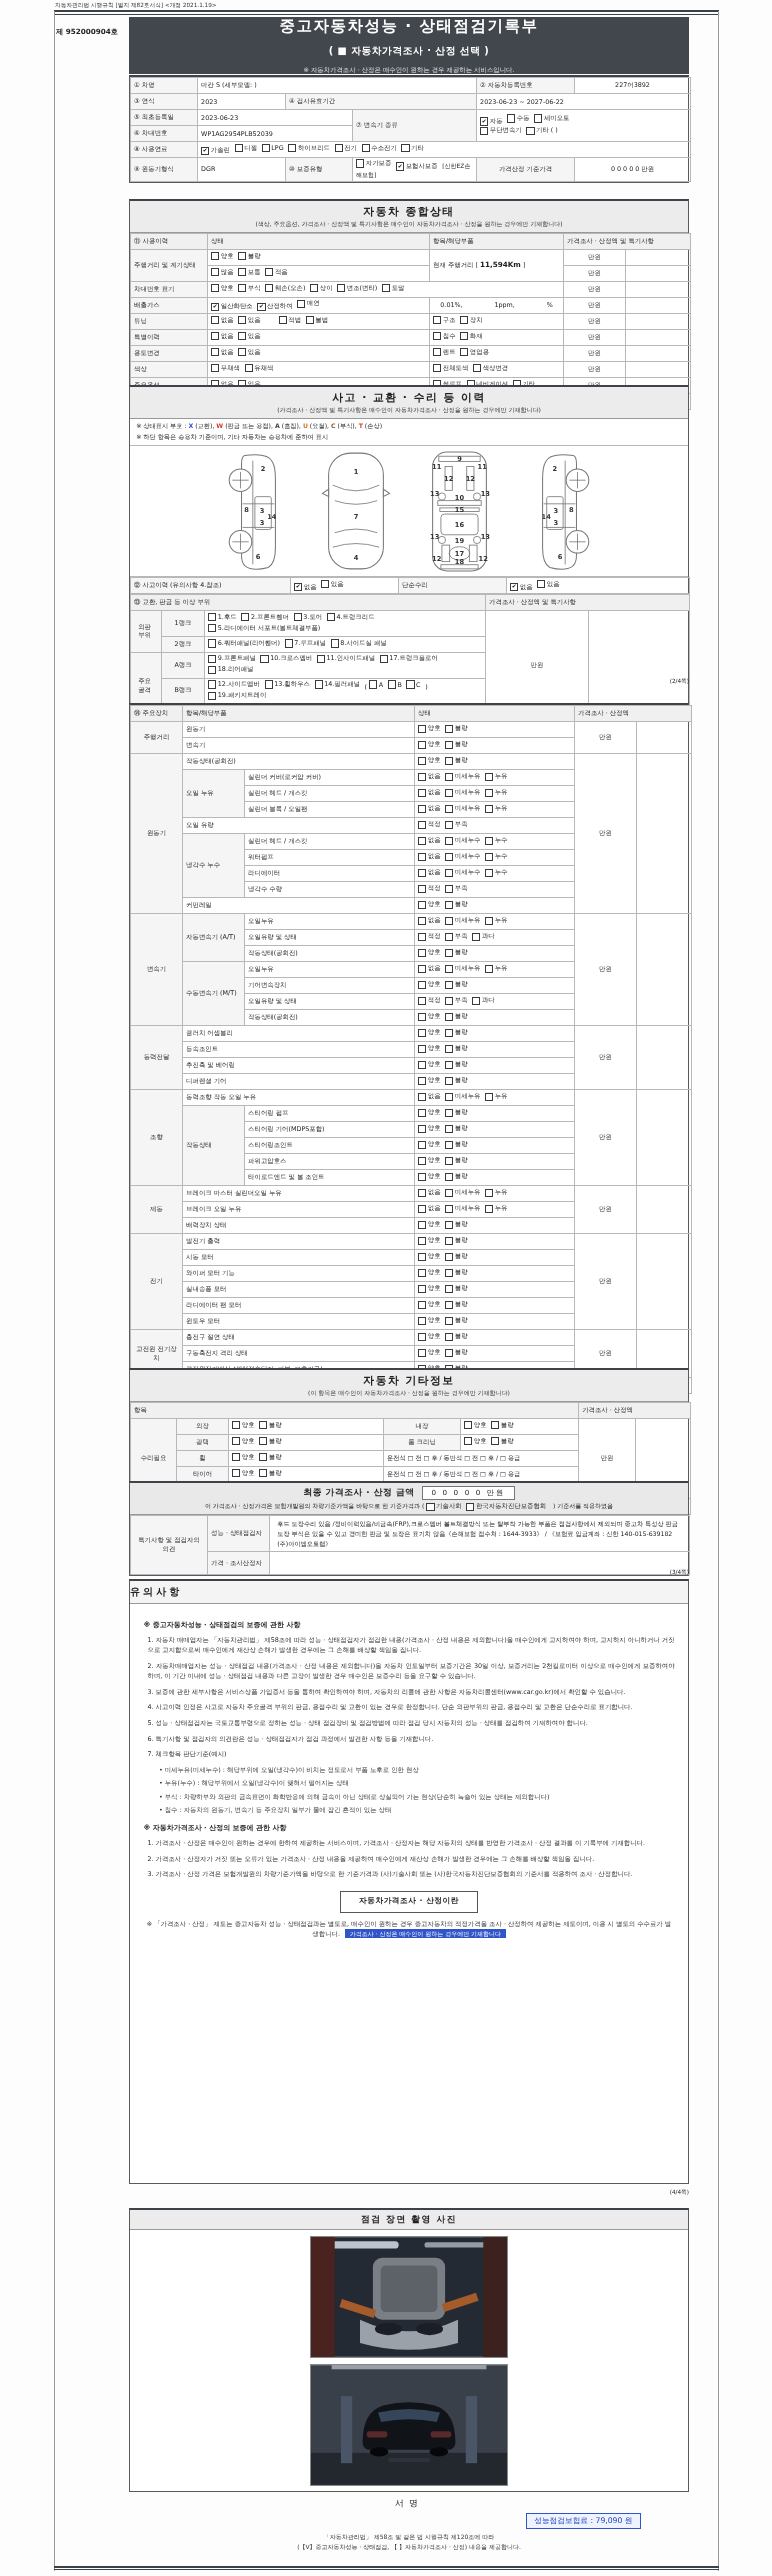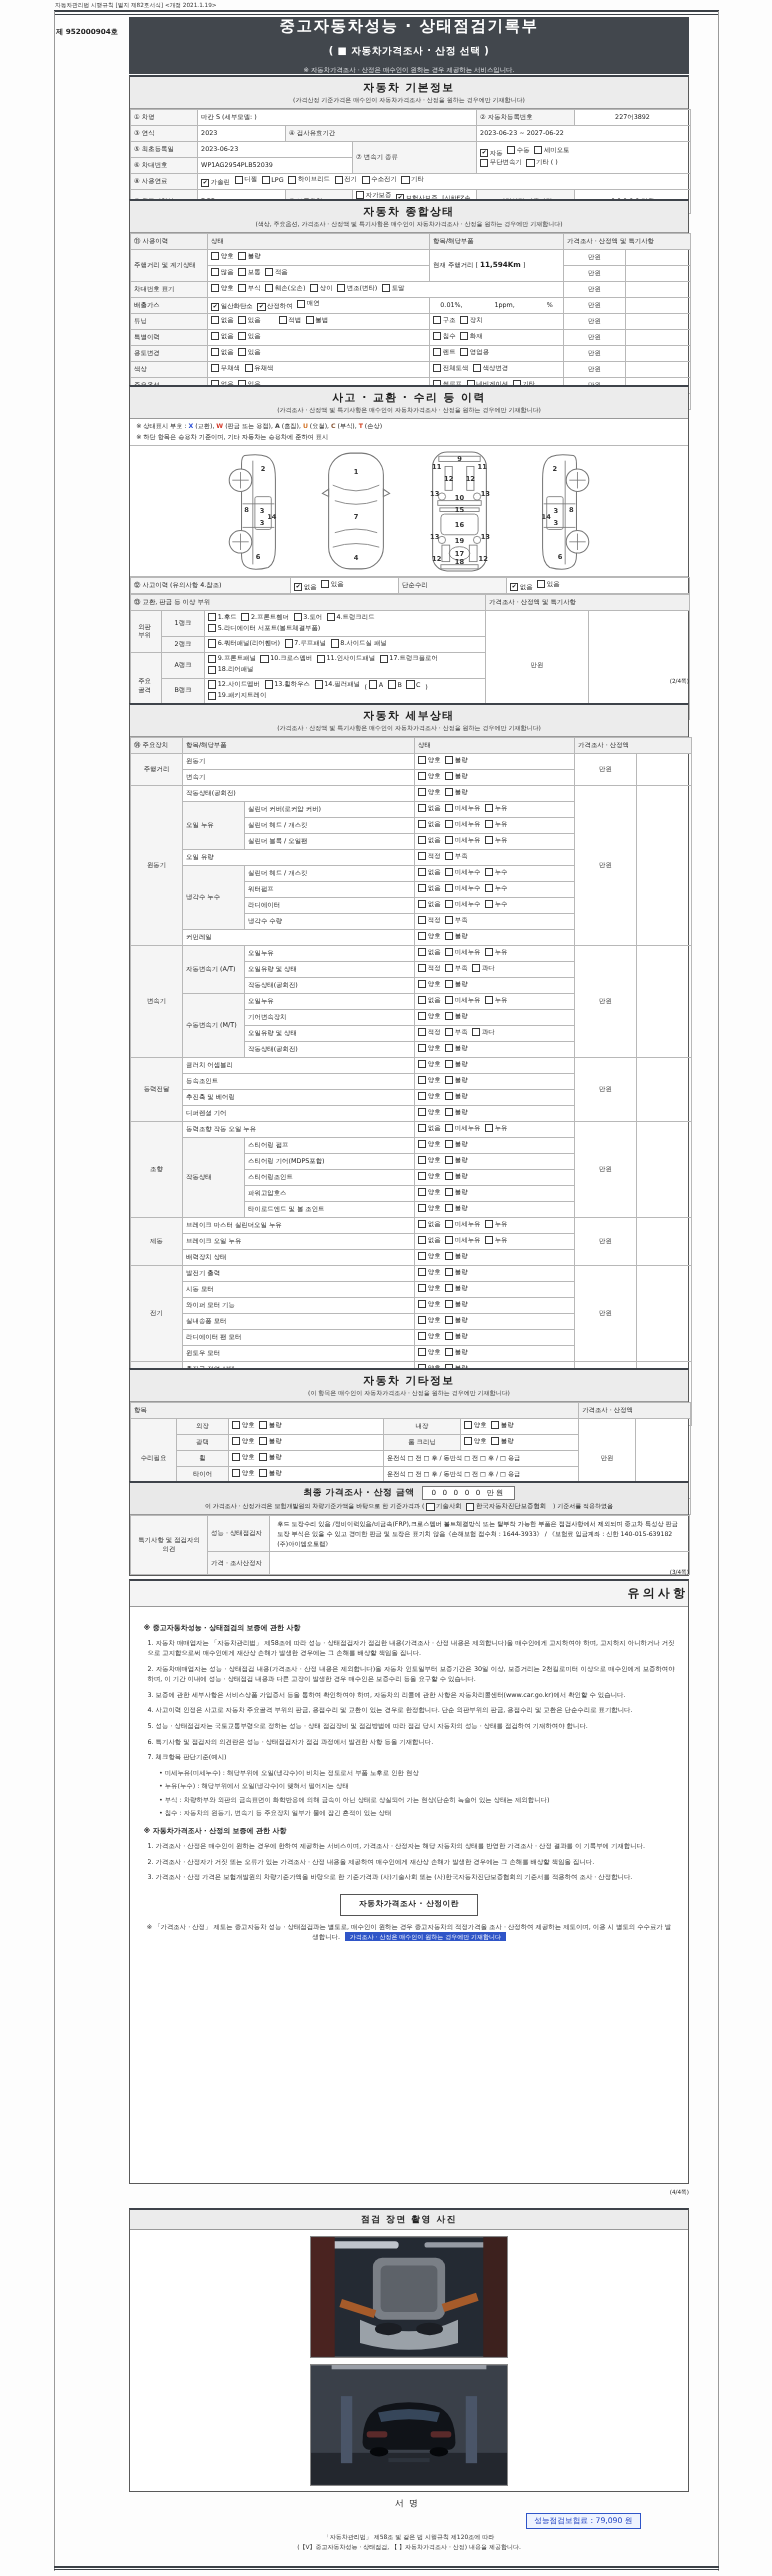--- a/index.html
+++ b/index.html
@@ -49,21 +49,21 @@
   .dn{font-size:13px;font-weight:600;fill:#333;}
   .carline{fill:#fff;stroke:#777;stroke-width:2;}
   .carline2{fill:none;stroke:#777;stroke-width:1.6;}
   
   .marker{position:absolute;left:129px;width:560px;text-align:right;font-size:5.7px;color:#222;}
   
   .finalbar{background:#e9e9e9;border-bottom:0.5px solid #999;padding:3.1px 0 2.6px;text-align:center;}
   .finalbar .fl{font-size:8.8px;font-weight:bold;letter-spacing:0.5px;}
   .finalnote{font-size:6px;color:#222;margin-top:2.1px;display:flex;justify-content:center;align-items:center;gap:2.1px;}
   
-  .n-title{text-align:right;font-size:12px;font-weight:bold;letter-spacing:3.1px;padding:4.1px 0;border-bottom:0.5px solid #999;background:#f4f4f4;}
+  .n-title{text-align:left;font-size:10px;font-weight:bold;letter-spacing:3.1px;padding:4.1px 0;border-bottom:0.5px solid #999;background:#f4f4f4;}
   .n-body{padding:8.2px 13.4px;font-size:6.4px;line-height:1.62;color:#2a2a2a;}
   .n-h{font-weight:bold;font-size:7px;margin:7.2px 0 4.1px;}
   .n-it{margin:0 0 5.2px 4.1px;text-align:justify;}
   .n-sub{margin:0 0 3.1px 15.5px;color:#333;}
   .n-box{display:block;width:fit-content;margin:11.3px auto 6.2px;border:1px solid #555;padding:3.6px 18.5px;font-size:7.7px;font-weight:bold;letter-spacing:0.5px;}
   .n-foot{margin:3.1px 3.1px 0;text-align:center;}
   .n-badge{background:#2f55c8;color:#fff;padding:1px 4.6px;font-size:6px;margin-left:3.1px;white-space:nowrap;}
   
   .photo{display:block;margin:6.2px auto;border:0.5px solid #888;}
   
@@ -84,24 +84,20 @@
 <div class="frame-side" style="left:718px"></div>
 <div class="docno">제 952000904호</div>
 
 <div class="titleblock">
   <div class="t1">중고자동차성능 · 상태점검기록부</div>
   <div class="t2">( ■ 자동차가격조사 · 산정 선택 )</div>
   <div class="t3">※ 자동차가격조사 · 산정은 매수인이 원하는 경우 제공하는 서비스입니다.</div>
 </div>
 
 <section class="sec" style="top:75px">
-  <div class="sec-head">
-    <div class="sec-title">자동차 기본정보</div>
-    <div class="sec-sub">(가격산정 기준가격은 매수인이 자동차가격조사 · 산정을 원하는 경우에만 기재합니다)</div>
-  </div>
   <table>
     <colgroup>
         <col style="width:67px">
         <col style="width:88px">
         <col style="width:67px">
         <col style="width:124px">
         <col style="width:98px">
         <col style="width:116px">
       </colgroup>
     <tbody>
@@ -649,24 +645,20 @@
               <span class="ckt">16.플로어패널</span>
             </span></td>
     </tr>
   </tbody>
     </table>
 </section>
 
 <div class="marker" style="top:678px">(2/4쪽)</div>
 
 <section class="sec" style="top:703px">
-  <div class="sec-head">
-    <div class="sec-title">자동차 세부상태</div>
-    <div class="sec-sub">(가격조사 · 산정액 및 특기사항은 매수인이 자동차가격조사 · 산정을 원하는 경우에만 기재합니다)</div>
-  </div>
   <table>
     <colgroup>
         <col style="width:52px">
         <col style="width:62px">
         <col style="width:170px">
         <col style="width:160px">
         <col style="width:62px">
         <col style="width:55px">
       </colgroup>
     <tbody>

